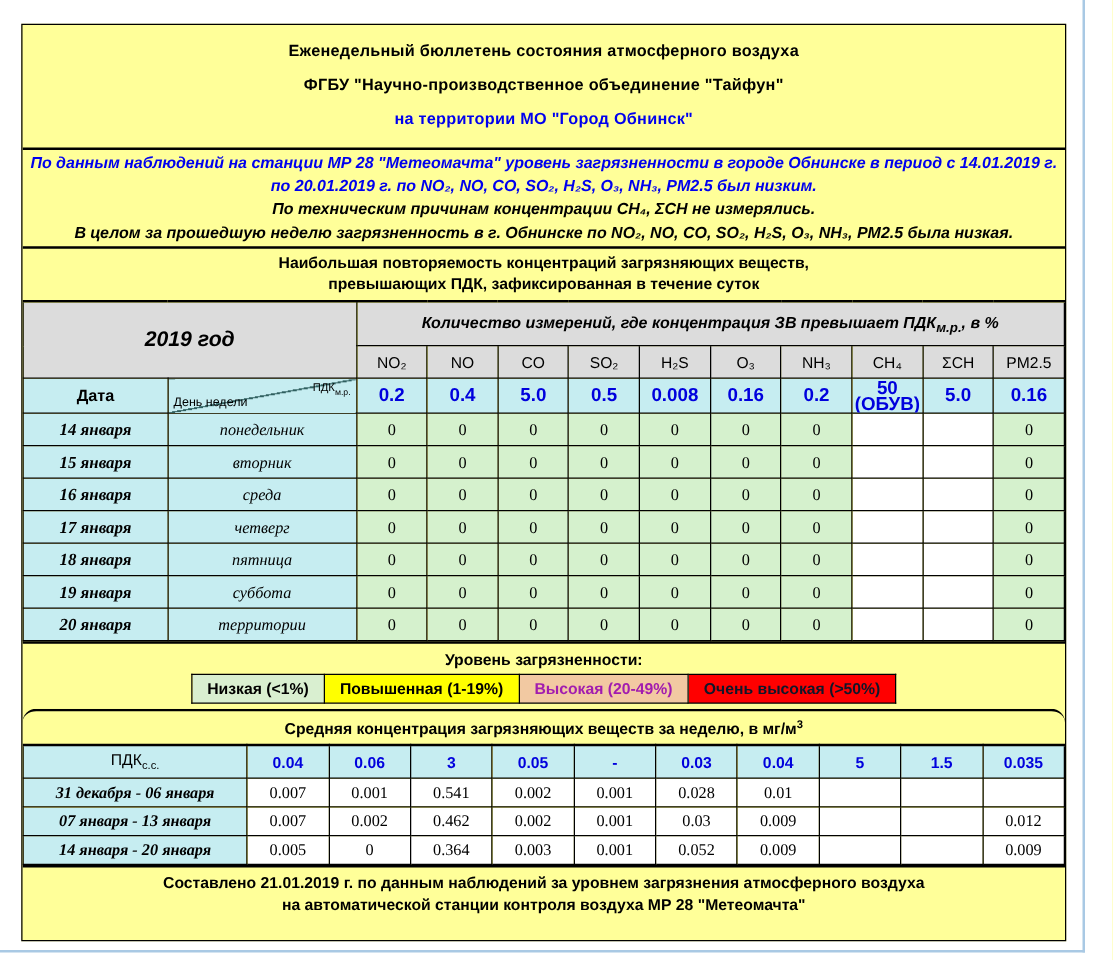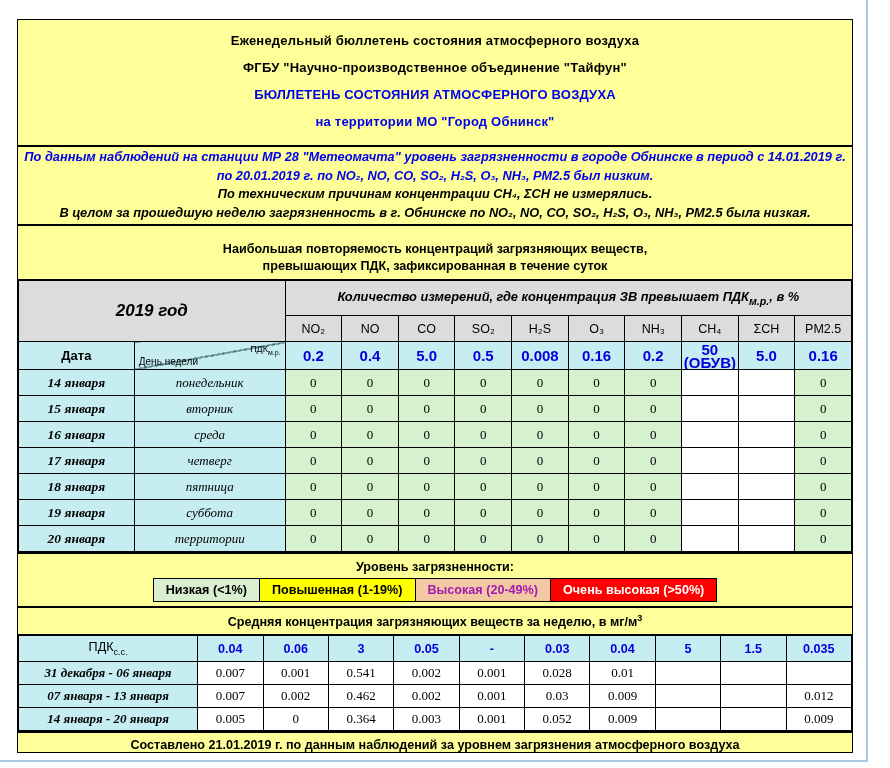--- a/index.html
+++ b/index.html
@@ -19,21 +19,21 @@
   .titles { text-align:center; padding:13px 0 4px; }
   .titles .ln { font-size:13px; font-weight:bold; margin-bottom:12px; letter-spacing:.2px; }
   .ln-blue { color:var(--title-blue); }
 
   
   .intro { text-align:center; font-size:12.8px; font-weight:bold; font-style:italic;
            line-height:18.5px; padding:1px 4px 2px; }
   .intro-blue { color:var(--title-blue); }
 
   
-  .t1title { text-align:center; font-weight:bold; font-size:12.6px; line-height:17px; padding:15px 0 4px; }
+  .t1title { text-align:center; font-weight:bold; font-size:12.6px; line-height:17px; padding:3px 0 4px; }
 
   
   table { width:100%; border-collapse:collapse; table-layout:fixed; }
   td { border:1px solid var(--border-black); text-align:center; vertical-align:middle; padding:0; overflow:hidden; }
 
   .year      { background:var(--gray-header); font-weight:bold; font-style:italic; font-size:17px; }
   .meas      { background:var(--gray-header); font-weight:bold; font-style:italic; font-size:12.8px; height:34px; }
   .pollutant { background:var(--gray-header); font-size:12.5px; height:25px; }
 
   .datelabel { background:var(--cyan); font-weight:bold; font-size:13px; }
@@ -51,21 +51,21 @@
   .greencell { background:var(--green); font-family:"Liberation Serif", serif; font-size:13px; }
   .blankcell { background:#ffffff; }
 
   
   .legendsec { text-align:center; padding-bottom:4px; }
   .legend-title { font-weight:bold; font-size:12.6px; margin:6px 0 4px; }
   table.legend { width:auto; margin:0 auto; }
   table.legend td { font-weight:bold; font-size:12.6px; padding:4px 12px; }
 
   
-  .t2title { text-align:center; font-weight:bold; font-size:12.6px; padding:5px 0; }
+  .t2title { text-align:center; font-weight:bold; font-size:12.6px; padding:5px 0;border-radius:11px; }
   .t2title sup { font-size:9px; }
   .pdkss-label { background:var(--cyan); font-size:12.6px; height:25px; }
   .pdkss-label sub { font-size:9px; }
   .pdkss-val { background:var(--cyan); color:var(--value-blue); font-weight:bold; font-size:12.6px;margin-top:12px; }
   .periodcell { background:var(--cyan); font-family:"Liberation Serif", serif; font-style:italic; font-weight:bold; font-size:13px; height:22px; }
   .avgcell   { background:#ffffff; font-family:"Liberation Serif", serif; font-size:13px; }
 
   
   .footer { text-align:center; font-weight:bold; font-size:12.6px; line-height:17.5px; padding:4px 0 5px; }
 
@@ -74,21 +74,20 @@
   .edge-bottom { position:absolute; left:0;    top:760px; width:868px; height:2px;   background:var(--page-edge-blue); }
 </style>
 </head>
 <body>
 
 <div class="doc">
 
   <div class="titles">
     <div class="ln">Еженедельный бюллетень состояния атмосферного воздуха</div>
     <div class="ln">ФГБУ "Научно-производственное объединение "Тайфун"</div>
-    <div class="ln ln-blue">БЮЛЛЕТЕНЬ СОСТОЯНИЯ АТМОСФЕРНОГО ВОЗДУХА</div>
     <div class="ln ln-blue">на территории МО "Город Обнинск"</div>
   </div>
 
   <div class="sec intro">
     <div class="intro-blue">По данным наблюдений на станции МР 28 "Метеомачта" уровень загрязненности в городе Обнинске в период с 14.01.2019 г. по 20.01.2019 г. по NO₂, NO, CO, SO₂, H₂S, O₃, NH₃, PM2.5 был низким.</div>
     <div>По техническим причинам концентрации CH₄, ΣCH не измерялись.</div>
     <div>В целом за прошедшую неделю загрязненность в г. Обнинске по NO₂, NO, CO, SO₂, H₂S, O₃, NH₃, PM2.5 была низкая.</div>
   </div>
 
   <div class="sec t1title">
@@ -247,21 +246,21 @@
   </table>
 
   <div class="sec legendsec">
     <div class="legend-title">Уровень загрязненности:</div>
     <table class="legend">
       <tbody>
           <tr id="legend-row">
             <td class="" style="background: rgb(217, 239, 208); color: rgb(0, 0, 0);">Низкая (&lt;1%)</td>
             <td class="" style="background: rgb(255, 255, 0); color: rgb(0, 0, 0);">Повышенная (1-19%)</td>
             <td class="" style="background: rgb(242, 201, 162); color: #a21caf;">Высокая (20-49%)</td>
-            <td class="" style="background: rgb(255, 0, 0); color: #ffffff; margin-top: 32px;">Очень высокая (&gt;50%)</td>
+            <td class="" style="background: rgb(255, 0, 0); color: #0f172a; margin-top: 32px;">Очень высокая (&gt;50%)</td>
           </tr>
         </tbody>
     </table>
   </div>
 
   <div class="sec t2title">Средняя концентрация загрязняющих веществ за неделю, в мг/м<sup>3</sup></div>
 
   <table class="t2 sec">
     <colgroup>
       <col style="width:21.5%">

